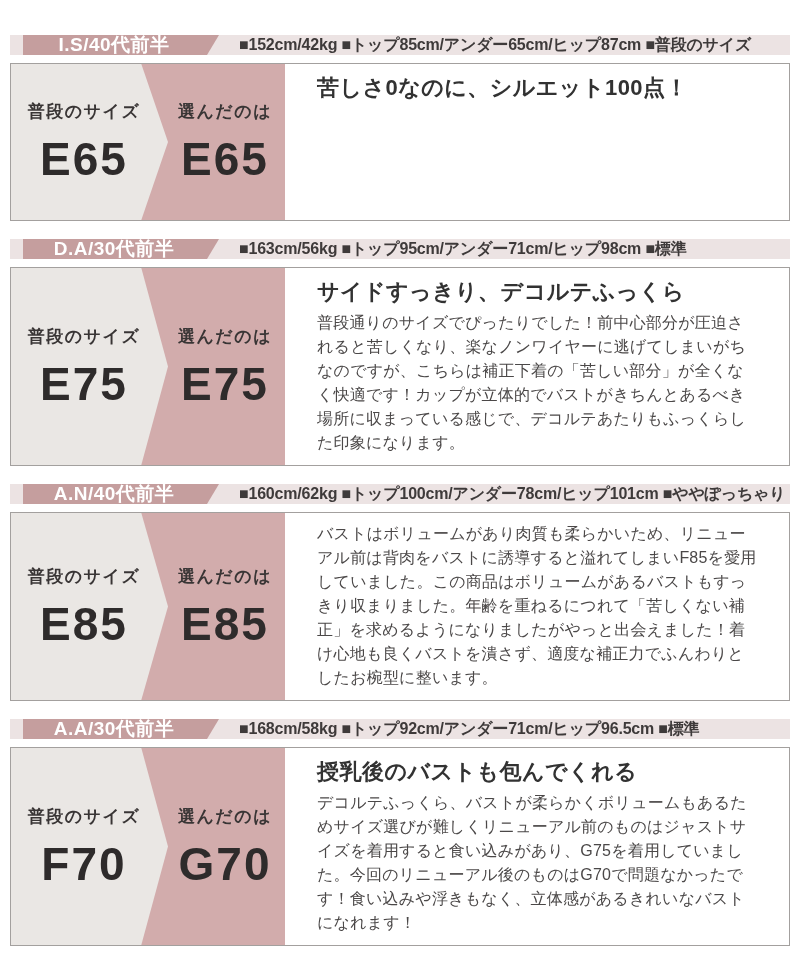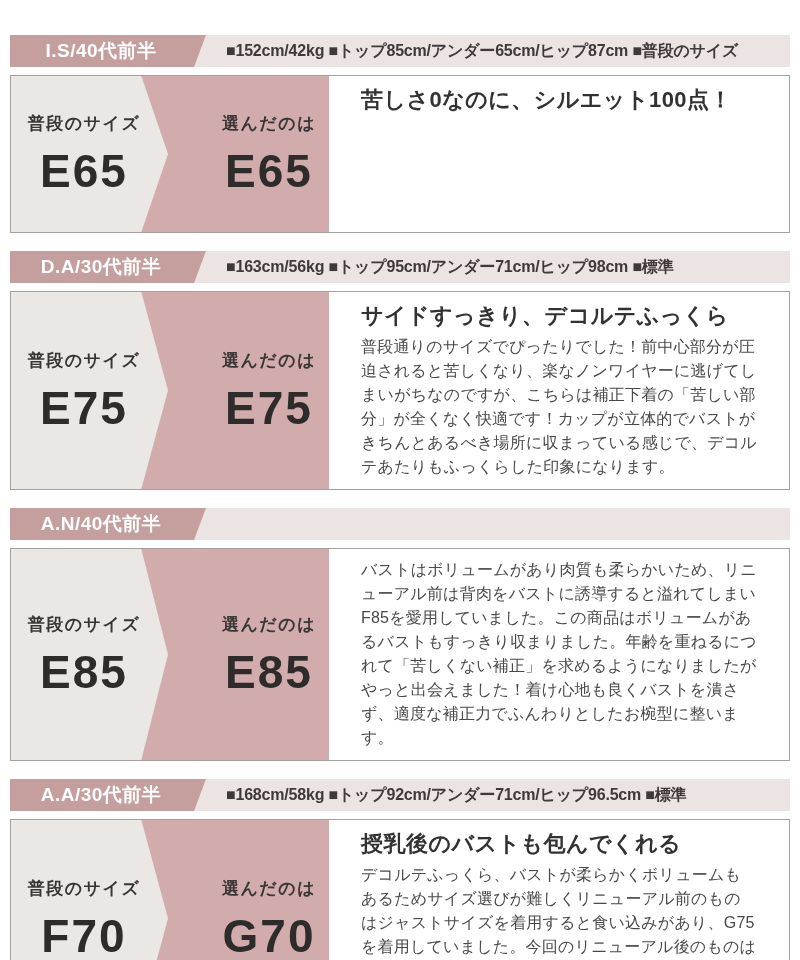--- a/index.html
+++ b/index.html
@@ -17,24 +17,25 @@
   }
   *{margin:0;padding:0;box-sizing:border-box;}
   html,body{background:#ffffff;}
   body{
     width:800px;
     font-family:"Liberation Sans","DejaVu Sans",sans-serif;
     padding-top:35px;
   }
   .block{margin:0 10px 18px;}
   .bar{
-    height:32px;
+    height:20px;
     background:var(--header-bar-bg,#ece3e3);
     display:flex;
     align-items:stretch;
+    padding-left:13px;
   }
   .badge{
     width:196px;
     flex-shrink:0;
     background:var(--badge-bg,#c59e9e);
     clip-path:polygon(0 0,100% 0,calc(100% - 12px) 100%,0 100%);
     color:var(--badge-text,#fff);
     font-weight:bold;
     font-size:19px;
     display:flex;
@@ -55,21 +56,21 @@
     white-space:nowrap;
   }
   .content{
     margin-top:8px;
     display:flex;
     border:1px solid var(--content-border,#a3a09e);
     min-height:158px;
     background:#ffffff;
   }
   .sizes{
-    width:318px;
+    width:274px;
     flex-shrink:0;
     background:var(--pink-panel-bg,#d2acac);
     position:relative;
   }
   .arrow{
     position:absolute;
     left:0;top:0;bottom:0;
     width:157px;
     background:var(--gray-panel-bg,#eae7e4);
     clip-path:polygon(0 0,83% 0,100% 50%,83% 100%,0 100%);
@@ -163,20 +164,21 @@
       <div class="review">
         <h3 class="review-title">サイドすっきり、デコルテふっくら</h3>
         <p class="review-body">普段通りのサイズでぴったりでした！前中心部分が圧迫されると苦しくなり、楽なノンワイヤーに逃げてしまいがちなのですが、こちらは補正下着の「苦しい部分」が全くなく快適です！カップが立体的でバストがきちんとあるべき場所に収まっている感じで、デコルテあたりもふっくらした印象になります。</p>
       </div>
     </div>
   </section>
 
   <section class="block">
     <div class="bar">
       <div class="badge">A.N/40代前半</div>
+      <div class="stats">■160cm/62kg ■トップ100cm/アンダー78cm/ヒップ101cm ■ややぽっちゃり</div>
     </div>
     <div class="content">
       <div class="sizes">
         <div class="arrow"></div>
         <div class="size-col usual">
           <div class="size-label">普段のサイズ</div>
           <div class="size-value">E85</div>
         </div>
         <div class="size-col chosen">
           <div class="size-label">選んだのは</div>

